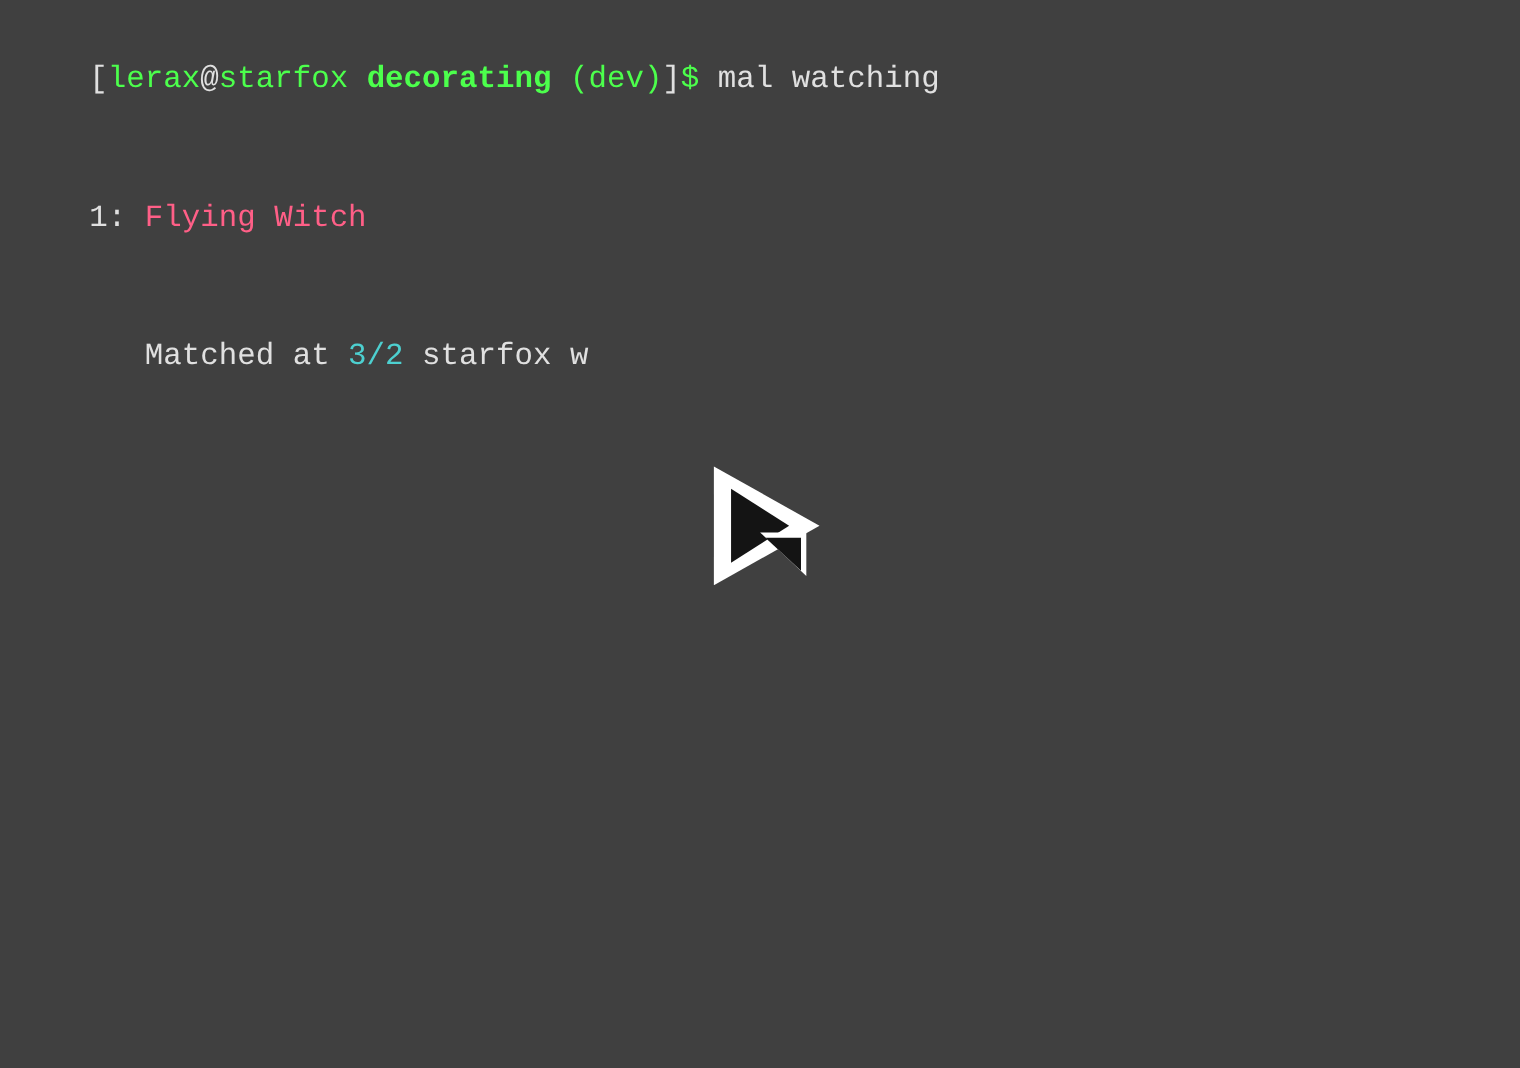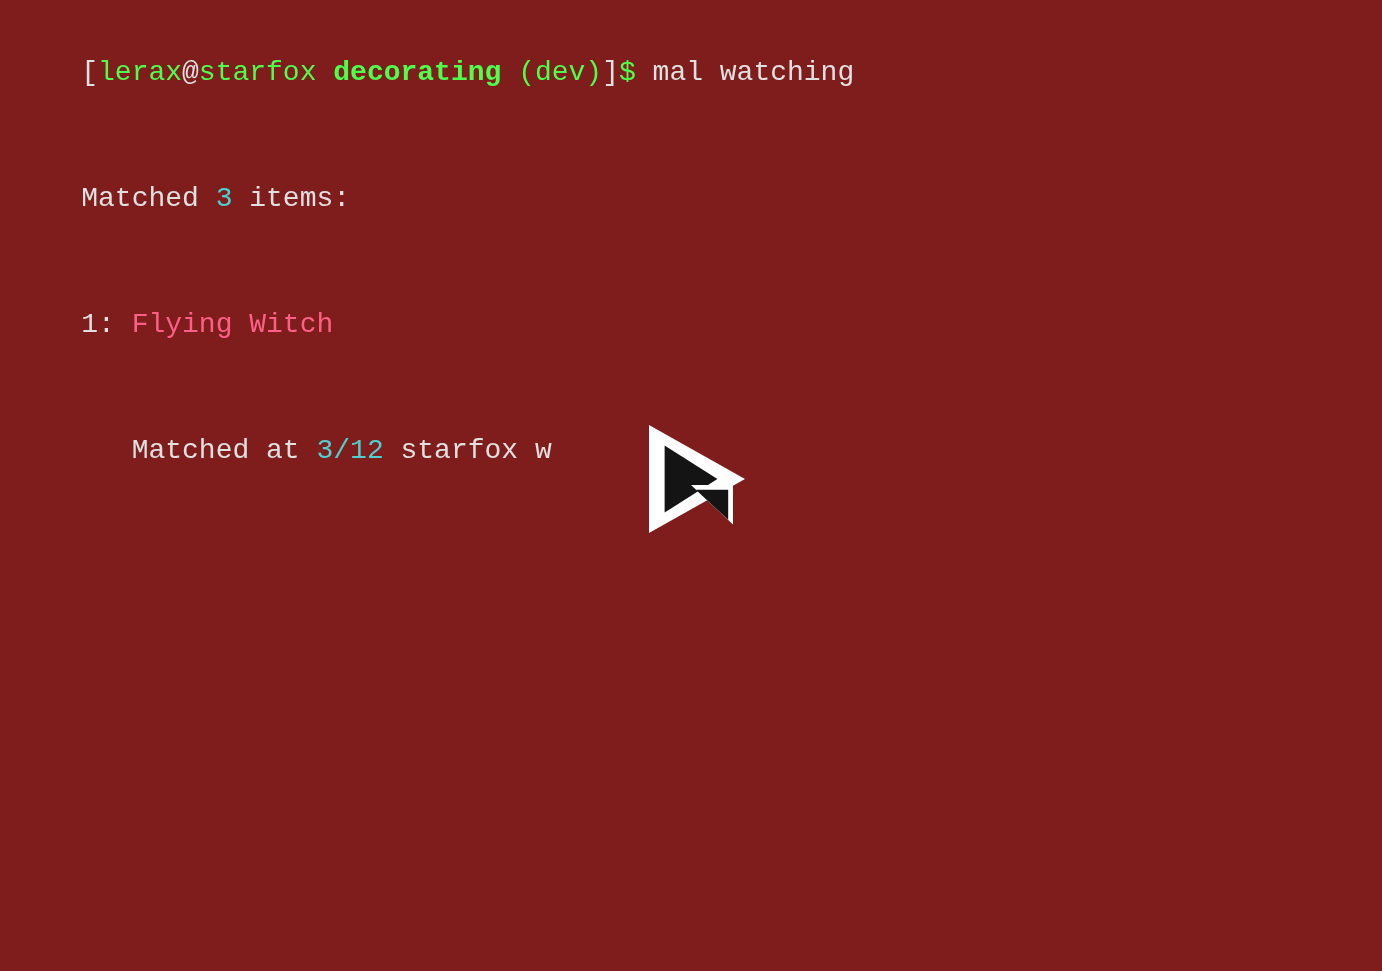--- a/index.html
+++ b/index.html
@@ -11,21 +11,21 @@
     html, body {
       width: 1382px;
       height: 971px;
       background-color: #141414;
       overflow: hidden;
     }
 
     .terminal {
       width: 100%;
       height: 100%;
-      background-color: #7f1d1d;
+      background-color: #404040;
       font-family: 'Courier New', Courier, monospace;
       font-size: 28px;
       line-height: 1.5;
       padding: 10px 14px;
       position: relative;
     }
 
     .line {
       display: block;
       white-space: pre;
@@ -65,30 +65,27 @@
   </style>
 </head>
 <body>
 
 <div class="terminal">
 
   <span class="line">
     <span class="prompt-bracket">[</span><span class="prompt-user color-green">lerax</span><span class="prompt-at color-white">@</span><span class="prompt-host color-green">starfox</span><span class="prompt-space color-white"> </span><span class="prompt-dir color-green">decorating</span><span class="prompt-space color-white"> </span><span class="prompt-branch color-green">(dev)</span><span class="prompt-bracket color-white">]</span><span class="prompt-dollar color-green">$</span><span class="prompt-cmd color-white"> mal watching</span>
   </span>
 
-  <span class="line color-white">
-    <span>Matched </span><span class="color-cyan">3</span><span> items:</span>
-  </span>
 
   <span class="line">
     <span class="color-white">1: </span><span class="color-pink">Flying Witch</span>
   </span>
 
   <span class="line">
-    <span class="color-white">   Matched at </span><span class="color-cyan">3/12</span><span class="color-white"> starfox w</span>
+    <span class="color-white">   Matched at </span><span class="color-cyan">3/2</span><span class="color-white"> starfox w</span>
   </span>
 
   <div class="icon-area">
     <div class="play-icon">
       <svg viewBox="0 0 100 100" xmlns="http://www.w3.org/2000/svg">
 
         <polygon points="15,5 95,50 15,95" fill="white"></polygon>
 
         <polygon points="28,22 28,78 72,50" fill="#141414"></polygon>
 

